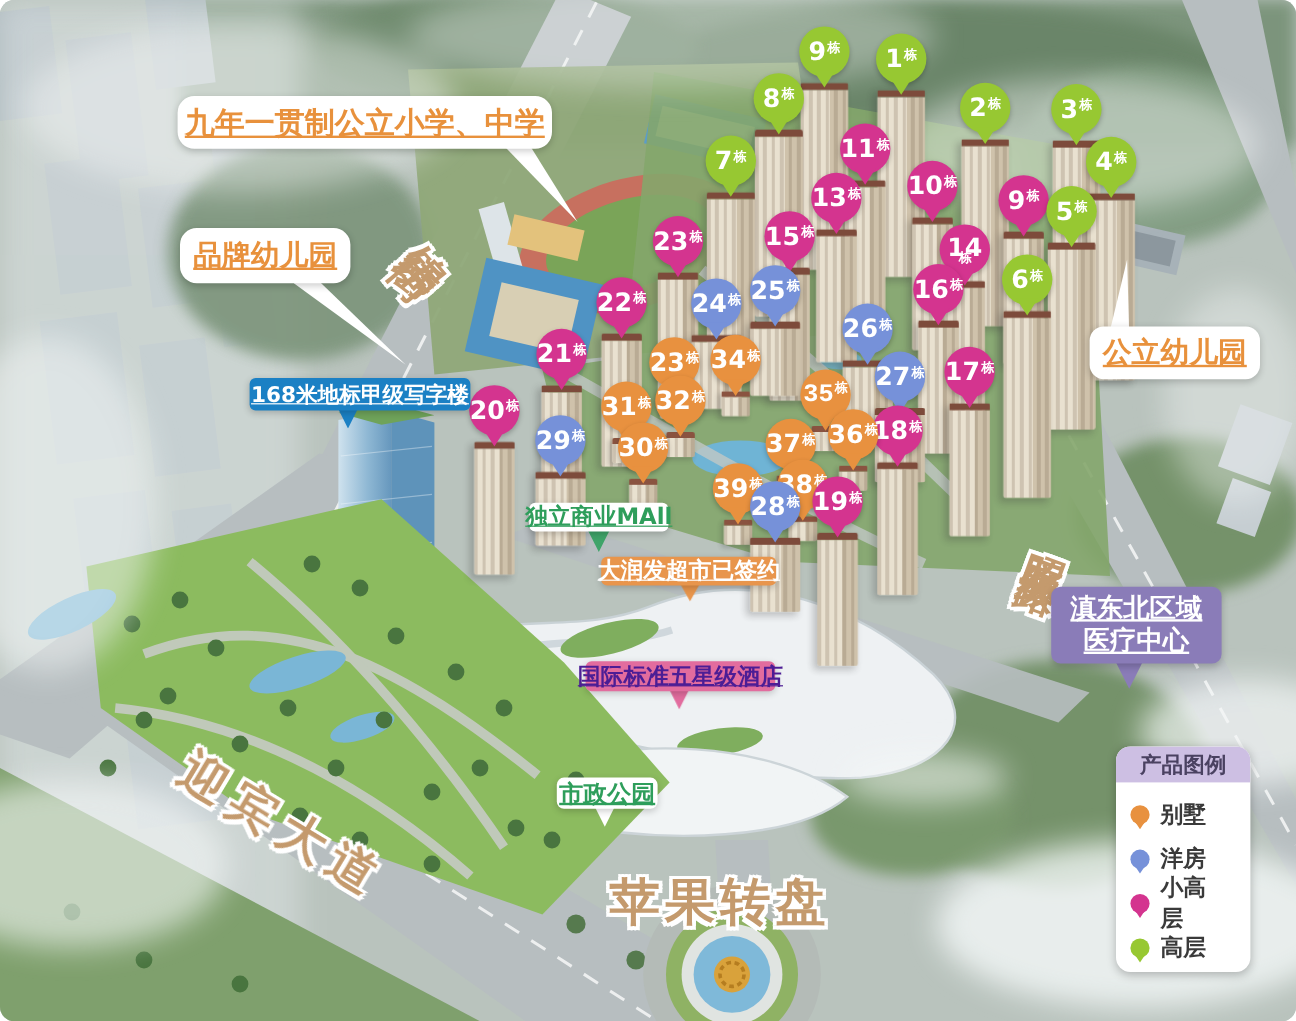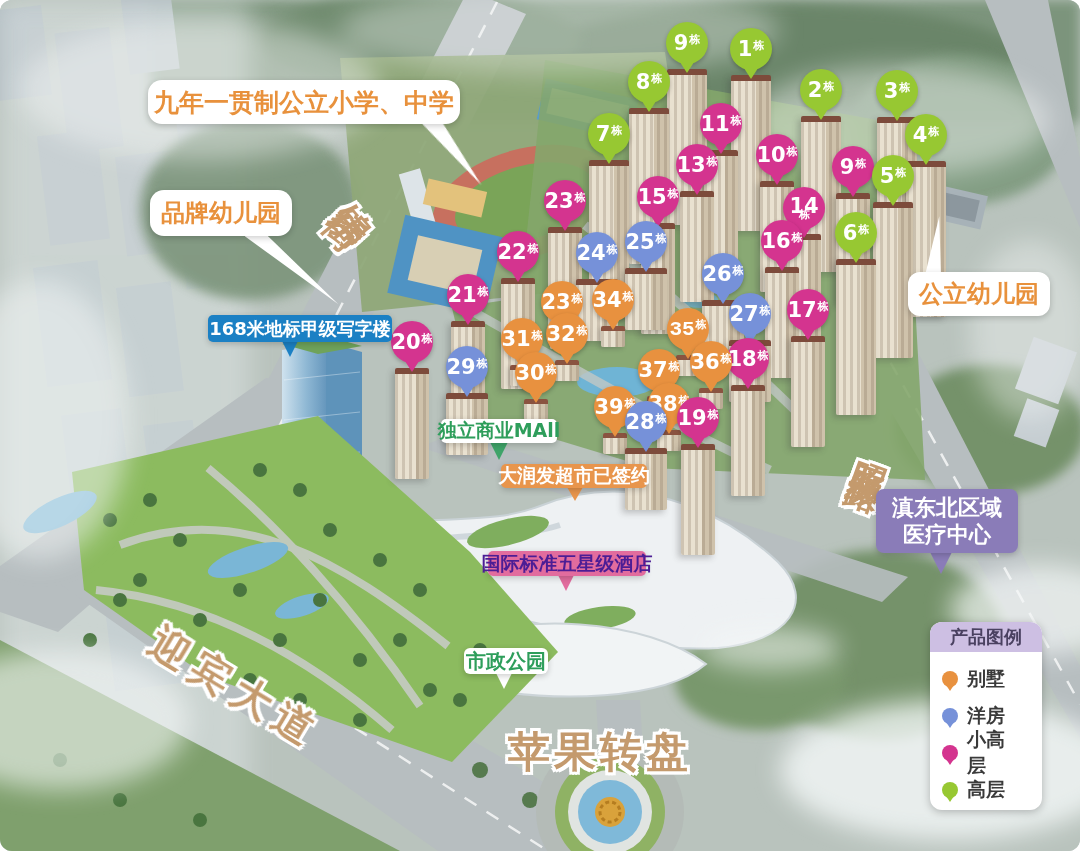--- a/index.html
+++ b/index.html
@@ -33,21 +33,21 @@
   .pin::after{
     content:"";position:absolute;top:37px;left:50%;transform:translateX(-50%);
     width:0;height:0;border-left:9px solid transparent;border-right:9px solid transparent;
     border-top:14px solid var(--c);
   }
   .pin-num{font-size:21px;line-height:1;}
   .pin-suffix{font-size:11px;line-height:1;margin-left:1px;margin-top:-8px;}
   
   .bubble{
     position:absolute;z-index:30;display:flex;align-items:center;justify-content:center;
-    font-weight:bold;white-space:nowrap;box-shadow:0 2px 6px rgba(0,0,0,.2);
+    font-weight:bold;white-space:nowrap;box-shadow:0 2px 6px rgba(0,0,0,.2);text-decoration:underline;
   }
   .b-white{background:#ffffff;}
   .txt-orange{color:#E8913C;}
   .txt-green{color:#2E9E5B;}
   .ptr{position:absolute;z-index:29;width:0;height:0;}
   
   .road-label{
     position:absolute;z-index:25;color:#C49A6D;font-weight:bold;white-space:nowrap;
     text-shadow:-3px -3px 0 #fff,3px -3px 0 #fff,-3px 3px 0 #fff,3px 3px 0 #fff,
                 -3px 0 0 #fff,3px 0 0 #fff,0 -3px 0 #fff,0 3px 0 #fff;

